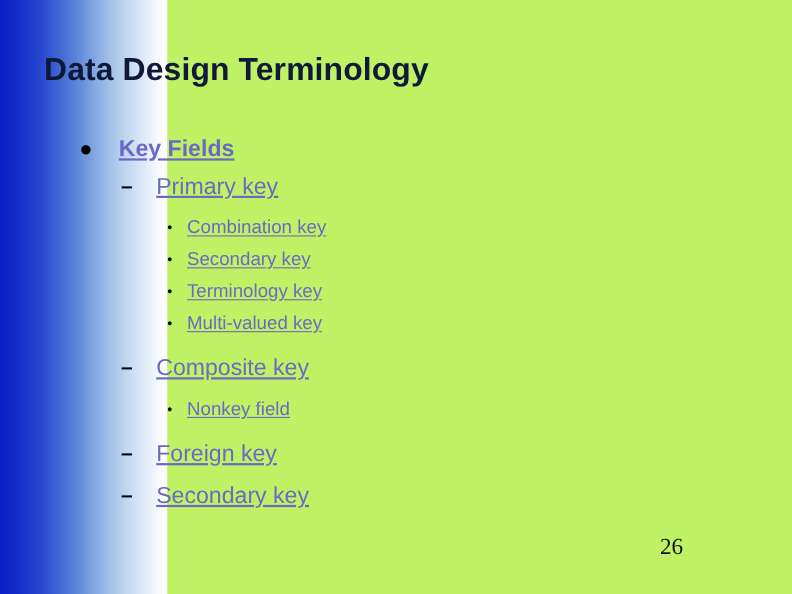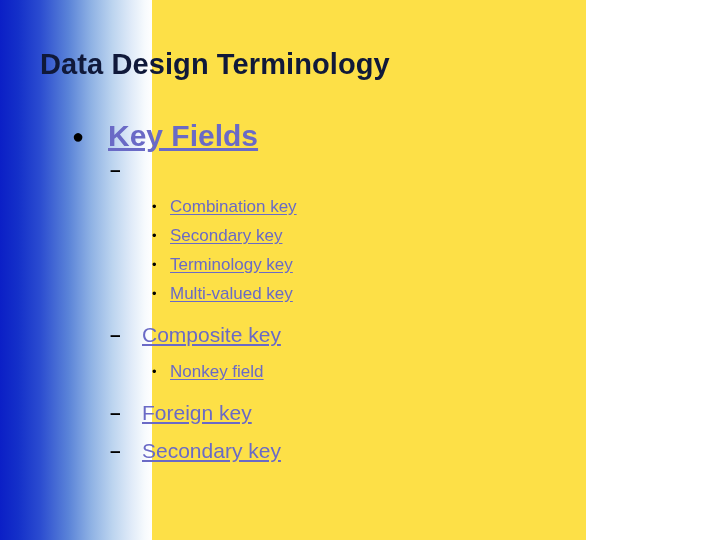--- a/index.html
+++ b/index.html
@@ -2,23 +2,23 @@
 <html><head>
 <meta charset="utf-8">
 <style>
   html, body {
     margin: 0;
     padding: 0;
     background: #ffffff;
   }
   #slide {
     position: relative;
-    width: 586px;
+    width: 720px;
     height: 540px;
-    background: #fde047;
+    background: #bef264;
     overflow: hidden;
     font-family: "Liberation Sans", sans-serif;
   }
   
   #gradient-band {
     position: absolute;
     left: 0;
     top: 0;
     width: 152px;
     height: 540px;
@@ -73,21 +73,21 @@
     line-height: 36px;
     padding-left: 108px;
   }
   .lvl1 .bullet {
     left: 72px;
     top: 0;
     font-size: 20px;
     line-height: 36px;
   }
   .lvl1 .txt {
-    font-size: 30px;
+    font-size: 21px;
     font-weight: bold;
   }
   
   .lvl2 {
     height: 31px;
     line-height: 31px;
     padding-left: 142px;
   }
   .lvl2 .bullet {
     left: 110px;
@@ -143,20 +143,21 @@
 
   <div id="body-list">
 
     <div class="row lvl1">
       <span class="bullet">●</span>
       <span class="txt">Key Fields</span>
     </div>
 
     <div class="row lvl2">
       <span class="bullet">–</span>
+      <span class="txt">Primary key</span>
     </div>
 
     <div class="row lvl3 gap-before-sm">
       <span class="bullet">•</span>
       <span class="txt">Combination key</span>
     </div>
 
     <div class="row lvl3">
       <span class="bullet">•</span>
       <span class="txt">Secondary key</span>

